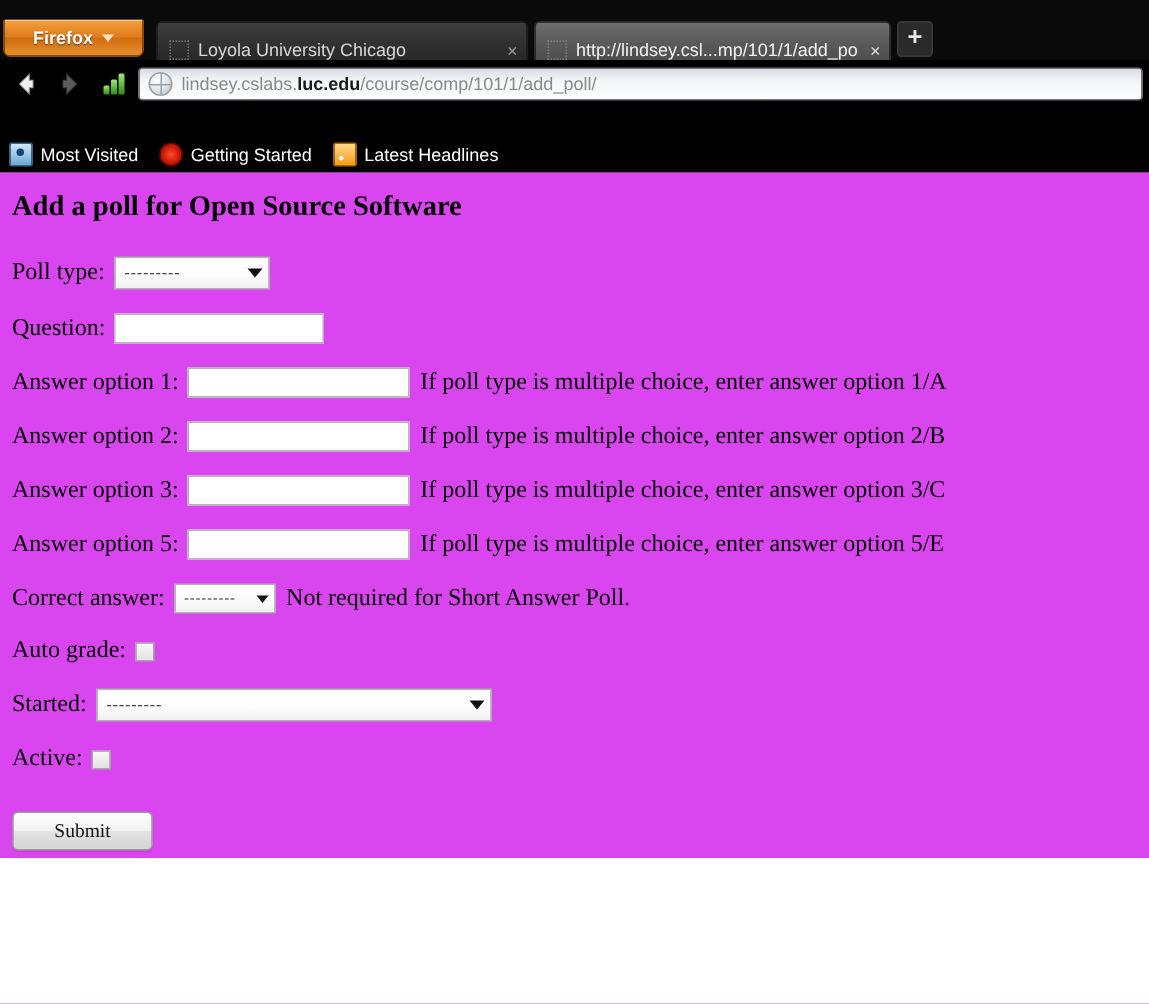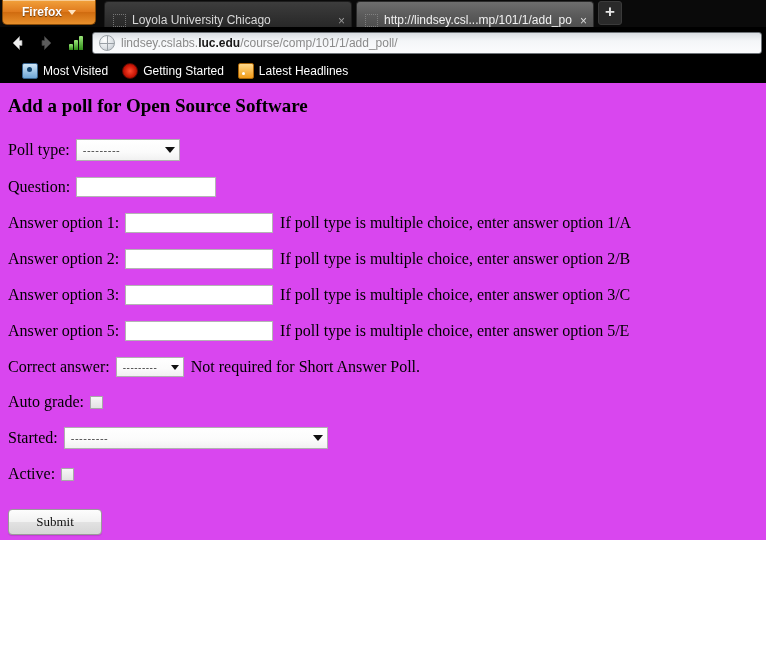--- a/index.html
+++ b/index.html
@@ -17,21 +17,21 @@
   
   .browser-chrome {
     width: 766px;
     background: #000000;
     user-select: none;
   }
 
   
   .tab-strip {
     position: relative;
-    height: 27px;
+    height: 40px;
     background: #0a0a0a;
     display: flex;
     align-items: flex-end;
     padding-left: 0;
   }
   .firefox-button {
     width: 92px;
     height: 24px;
     margin: 0 0 2px 2px;
     border-radius: 0 0 5px 5px;
@@ -184,25 +184,26 @@
   }
   .url-domain { color: #1a1a1a; font-weight: bold; }
   .url-dim { color: #8a8a8a; }
 
   
   .bookmarks-toolbar {
     height: 24px;
     background: #000000;
     display: flex;
     align-items: center;
-    padding: 0 22px;
+    padding: 0 6px;
     gap: 14px;
     font-family: "Liberation Sans", sans-serif;
     font-size: 12px;
     color: #ffffff;
+    margin-top: 19px;
   }
   .bookmark-item {
     display: flex;
     align-items: center;
     gap: 5px;
     white-space: nowrap;
   }
   .bm-icon { width: 14px; height: 14px; flex: 0 0 14px; border-radius: 2px; }
   .bm-icon-most-visited {
     background: linear-gradient(to bottom, #cfe6f7, #6fa8d6);

